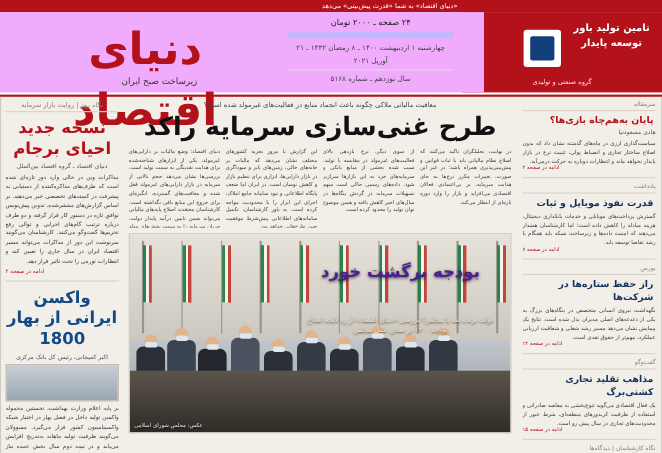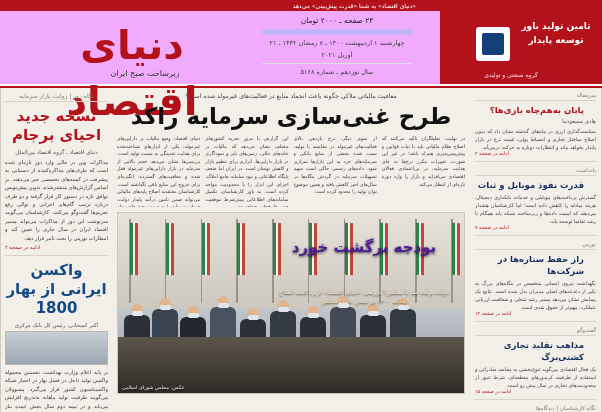--- a/index.html
+++ b/index.html
@@ -125,21 +125,21 @@
     position:absolute;right:10px;top:74px;width:180px;text-align:center;direction:rtl;
     color:#f3e6c8;font-size:6px;line-height:9px;text-shadow:0 1px 2px rgba(0,0,0,.8);
   }
   .photo-caption{
     position:absolute;left:4px;bottom:3px;color:#eee;font-size:5px;direction:rtl;
     text-shadow:0 1px 2px #000;
   }
 
   
   .lc-kicker{font-size:5.5px;color:#8b7f6b;border-bottom:1px solid #d8d2c8;padding-bottom:2px;text-align:right;direction:rtl;}
-  .lc-title{font-size:8.5px;font-weight:bold;color:#13305e;direction:rtl;text-align:right;line-height:12px;margin:3px 12px 2px 0;}
+  .lc-title{font-size:8.5px;font-weight:bold;color:#13305e;direction:rtl;text-align:right;line-height:12px;margin:3px 2px 2px 0;}
   .lc-title.red{color:#b4121b;}
   .lc-text{font-size:5px;line-height:8px;color:#3d3d3d;direction:rtl;text-align:justify;max-height:40px;overflow:hidden;}
   .lc-more{font-size:4.8px;color:#b4121b;text-align:left;}
   .lc-div{height:1px;background:#d8d2c8;margin:5px 0;}
 </style>
 </head>
 <body>
 
 <div id="page">
 

